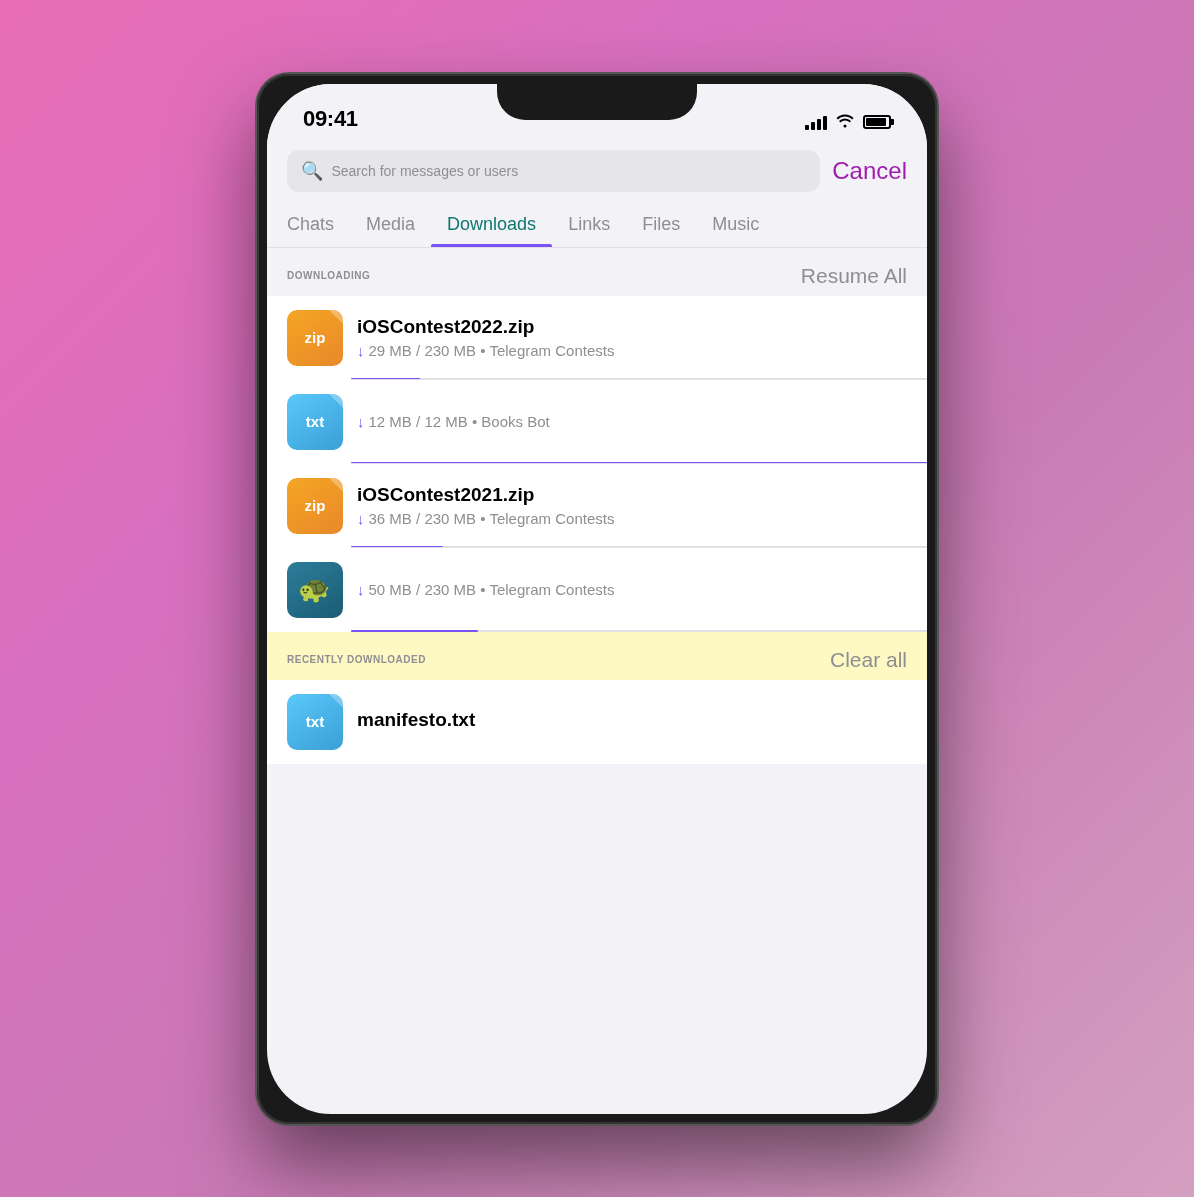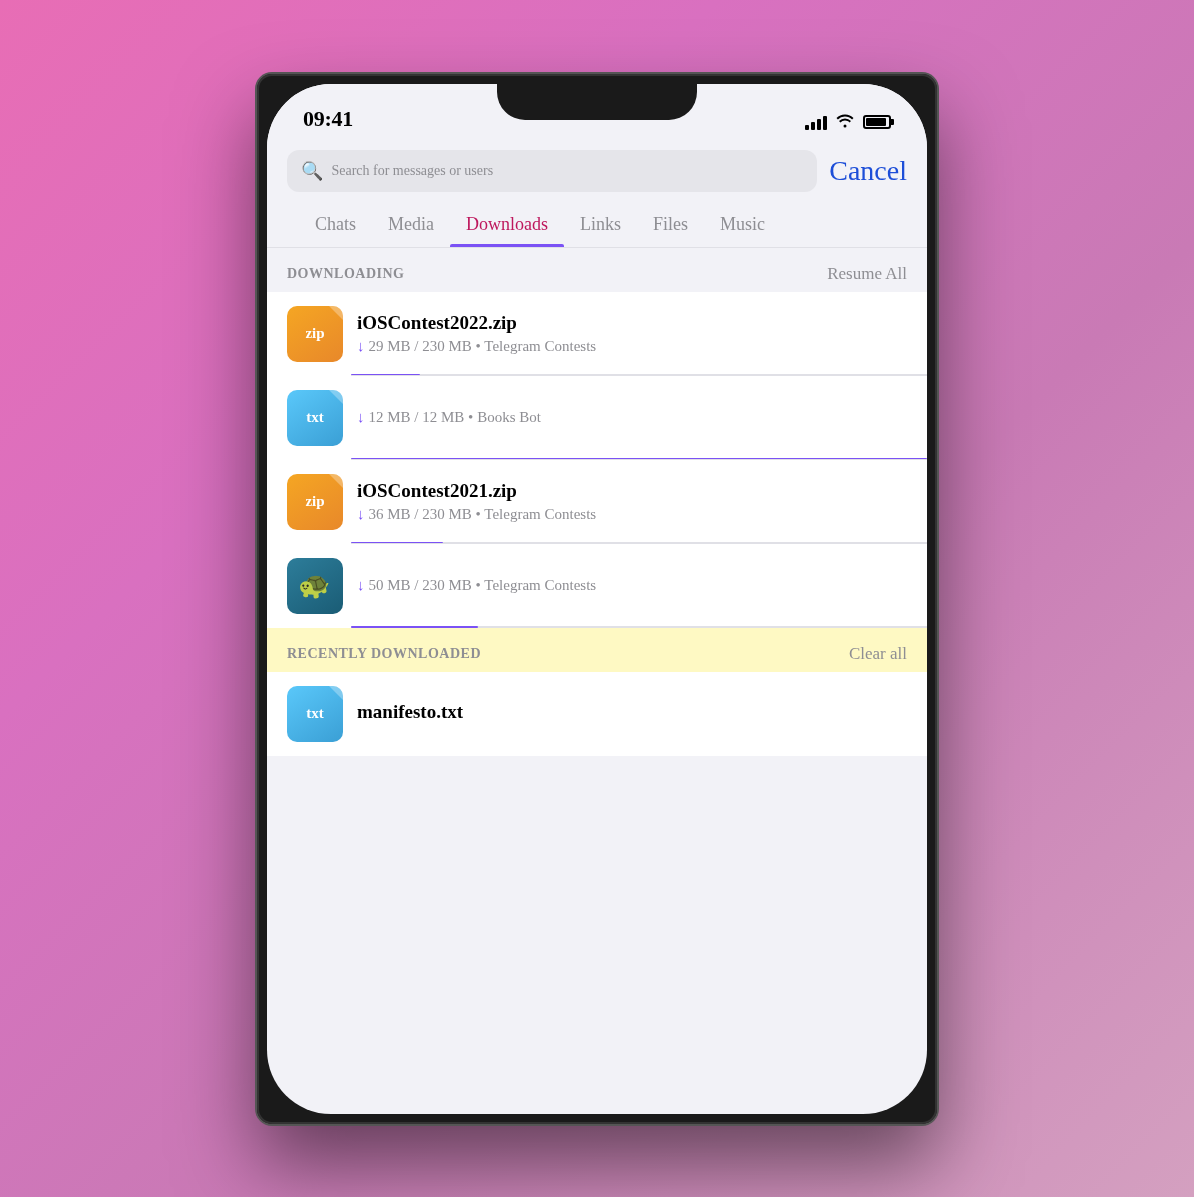--- a/index.html
+++ b/index.html
@@ -17,28 +17,27 @@
 
     .phone-wrapper {
       position: relative;
       width: 680px;
       height: 1050px;
     }
 
     .phone-frame {
       position: absolute;
       inset: 0;
-      border-radius: 15px;
+      border-radius: 32px;
       background: #1a1a1a;
       box-shadow:
         0 0 0 2px #555,
         0 40px 80px rgba(0,0,0,0.5),
         inset 0 0 0 2px #333;
       overflow: hidden;
-      font-family: Liberation Serif, serif;
     }
 
     .phone-screen {
       position: absolute;
       top: 10px;
       left: 10px;
       right: 10px;
       bottom: 10px;
       border-radius: 64px;
       background: #f2f2f7;
@@ -154,48 +153,48 @@
       color: #8e8e93;
       font-size: 18px;
     }
 
     .search-placeholder {
       color: #8e8e93;
       font-size: 14px;
     }
 
     .cancel-btn {
-      color: #1d4ed8;
-      font-size: 28px;
+      color: #a21caf;
+      font-size: 24px;
       font-weight: 400;
       white-space: nowrap;
       cursor: pointer;
     }
 
     
     .tabs-row {
       display: flex;
       align-items: center;
-      padding: 0 32px;
+      padding: 0 4px;
       background: #f2f2f7;
       border-bottom: 1px solid #e0e0e6;
       overflow: hidden;
     }
 
     .tab-item {
       padding: 10px 16px 12px;
       font-size: 18px;
       color: #8e8e93;
       cursor: pointer;
       white-space: nowrap;
       position: relative;
     }
 
     .tab-item.active {
-      color: #be185d;
+      color: #0f766e;
       font-weight: 500;
     }
 
     .tab-item.active::after {
       content: '';
       position: absolute;
       bottom: 0;
       left: 0;
       right: 0;
       height: 3px;
@@ -206,29 +205,29 @@
     
     .section-header {
       display: flex;
       justify-content: space-between;
       align-items: center;
       padding: 16px 20px 8px;
       background: #f2f2f7;
     }
 
     .section-title {
-      font-size: 14px;
+      font-size: 10px;
       font-weight: 600;
       color: #8e8e93;
       letter-spacing: 0.5px;
       text-transform: uppercase;
     }
 
     .section-action {
-      font-size: 17px;
+      font-size: 21px;
       color: #8e8e93;
       cursor: pointer;
     }
 
     
     .file-list {
       background: #fff;
     }
 
     .file-item {

